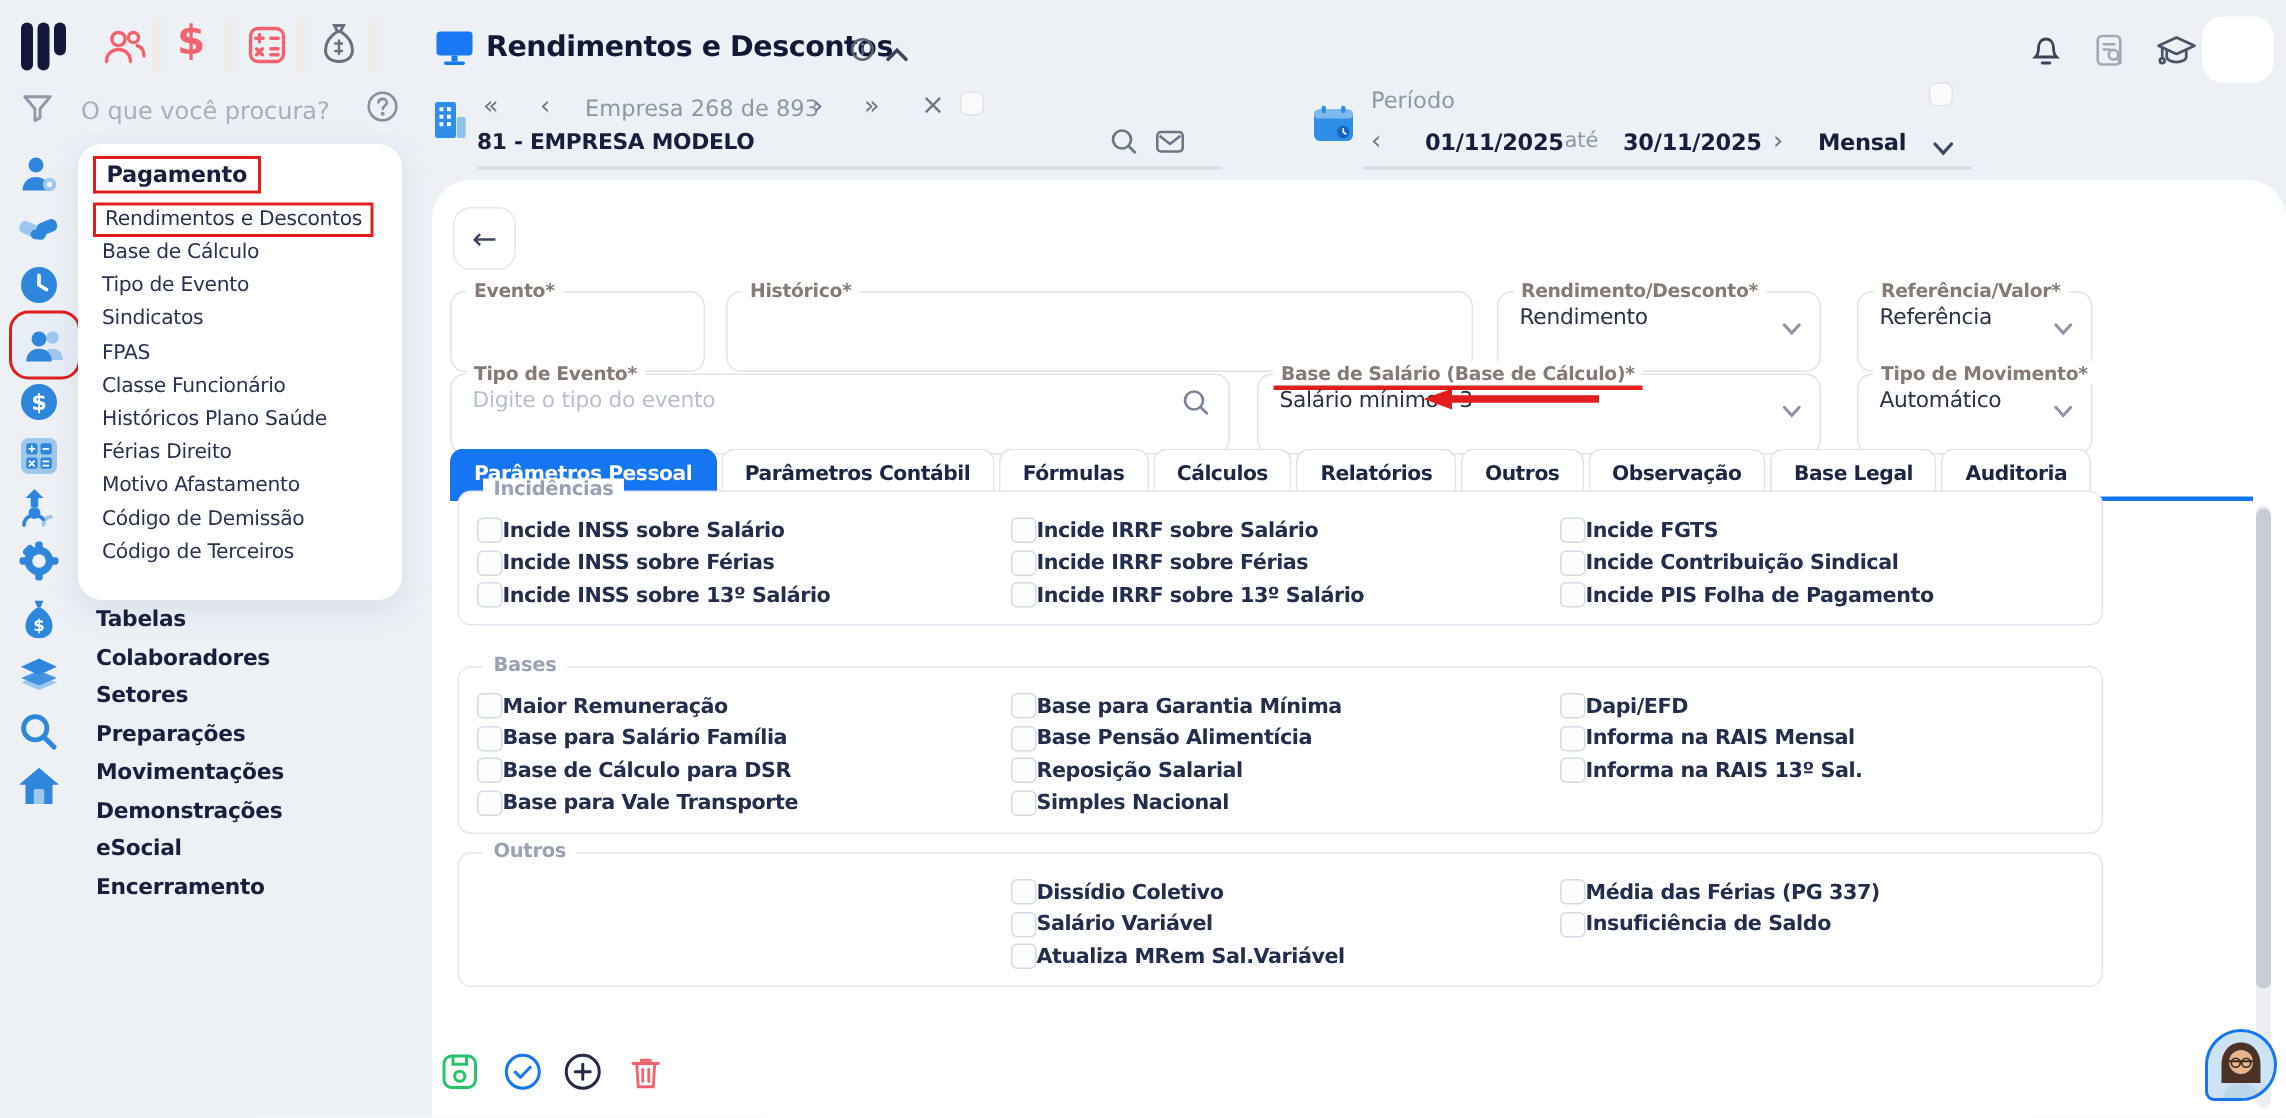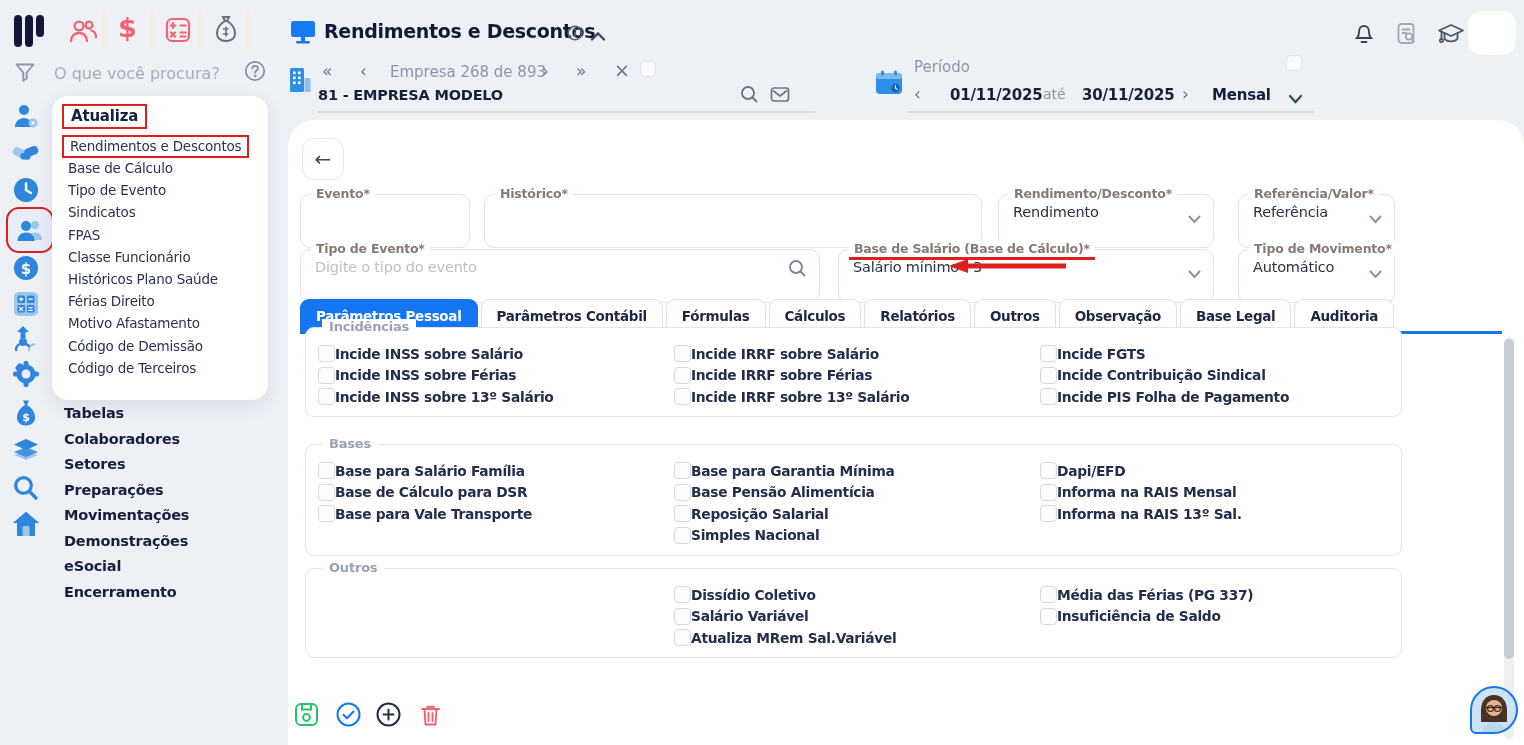--- a/index.html
+++ b/index.html
@@ -321,21 +321,21 @@
   </span>
   <span class="abs side-icon" style="left:12px; top:510px;">
     <svg width="28" height="26" viewBox="0 0 28 26">
       <path d="M14 1L1 12h4v13h18V12h4z" fill="#2f86dd"></path>
       <path d="M14 1L1 12h26z" fill="#2f86dd"></path>
       <rect x="10.5" y="15" width="7" height="10" rx="1" fill="#9ec7ee"></rect>
     </svg>
   </span>
 
   <div class="abs menu-popup" style="left:52px; top:96px; width:216px; height:304px;">
-    <div class="menu-group-title annotated-box" style="margin:8px 0 6px 10px;">Atualiza</div>
+    <div class="menu-group-title annotated-box" style="margin:8px 0 6px 10px;">Pagamento</div>
     <div style="margin-left:10px;">
         <div class="submenu-item annotated">Rendimentos e Descontos</div>
         <div class="submenu-item">Base de Cálculo</div>
         <div class="submenu-item">Tipo de Evento</div>
         <div class="submenu-item">Sindicatos</div>
         <div class="submenu-item">FPAS</div>
         <div class="submenu-item">Classe Funcionário</div>
         <div class="submenu-item">Históricos Plano Saúde</div>
         <div class="submenu-item">Férias Direito</div>
         <div class="submenu-item">Motivo Afastamento</div>
@@ -480,20 +480,24 @@
           <span class="chk-label">Incide PIS Folha de Pagamento</span>
         </label>
       </div>
     </div>
   <div class="group-box" style="left:305px; top:444px; width:1097px; height:112px;">
     <span class="group-legend">Bases</span>
     <div></div>
   <div class="check-col" style="left: 12px;">
         <label class="chk-row">
           <span class="chk-box"></span>
+          <span class="chk-label">Maior Remuneração</span>
+        </label>
+        <label class="chk-row">
+          <span class="chk-box"></span>
           <span class="chk-label">Base para Salário Família</span>
         </label>
         <label class="chk-row">
           <span class="chk-box"></span>
           <span class="chk-label">Base de Cálculo para DSR</span>
         </label>
         <label class="chk-row">
           <span class="chk-box"></span>
           <span class="chk-label">Base para Vale Transporte</span>
         </label>

